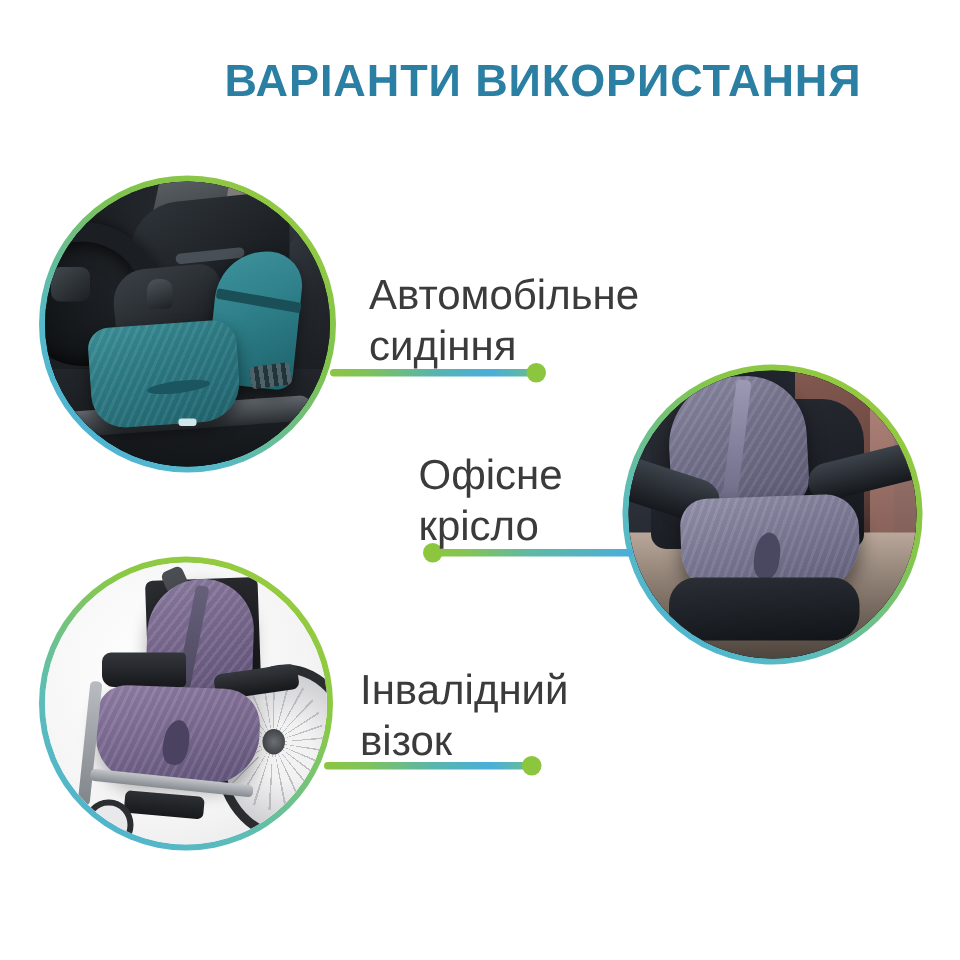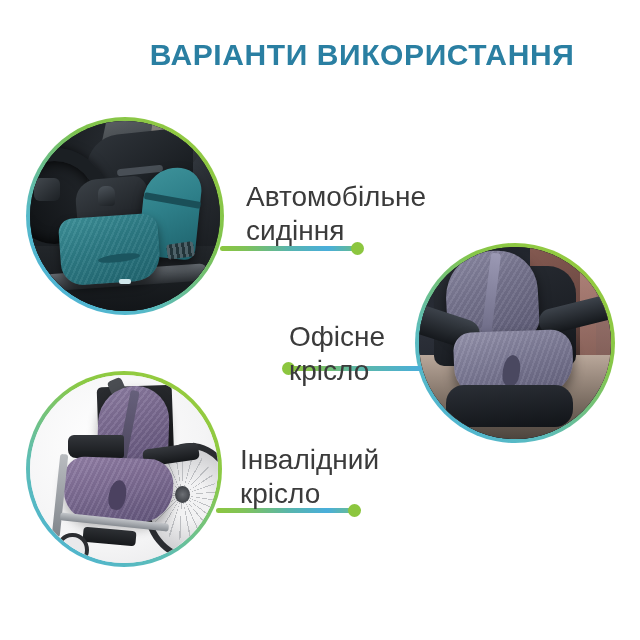--- a/index.html
+++ b/index.html
@@ -275,21 +275,21 @@
         </div>
         <div class="sh s2-cut"></div>
         <div class="sh s2-base"></div>
       </div>
     </div>
   </div>
 
   <div class="connector conn-2" style="left:288px; top:366px; width:134px;"></div>
   <div class="conn-dot dot-green" style="left:282px; top:362px;"></div>
 
-  <div class="callout-label" style="left:289px; top:300px; width:190px;margin-top:20px;">Офісне
+  <div class="callout-label" style="left:279px; top:300px; width:190px;">Офісне
 крісло</div>
 
   <div class="photo-ring ring-grad-3" style="left:26px; top:371px; width:196px; height:196px;">
     <div class="ring-inner" style="background:#f3f3f4;">
       <div class="scene">
         <div class="sh s3-bg"></div>
         <div class="sh s3-backrest"></div>
         <div class="sh s3-push"></div>
         <div class="sh s3-wheel"></div>
         <div class="sh s3-spokes"></div>
@@ -309,15 +309,15 @@
         <div class="sh s3-foot"></div>
         <div class="sh s3-caster"></div>
       </div>
     </div>
   </div>
 
   <div class="connector conn-3" style="left:216px; top:508px; width:139px;"></div>
   <div class="conn-dot dot-green" style="left:348px; top:504px;"></div>
 
   <div class="callout-label" style="left:240px; top:443px; width:200px;">Інвалідний
-крісло</div>
+візок</div>
 
 </div>
 
 </body></html>

